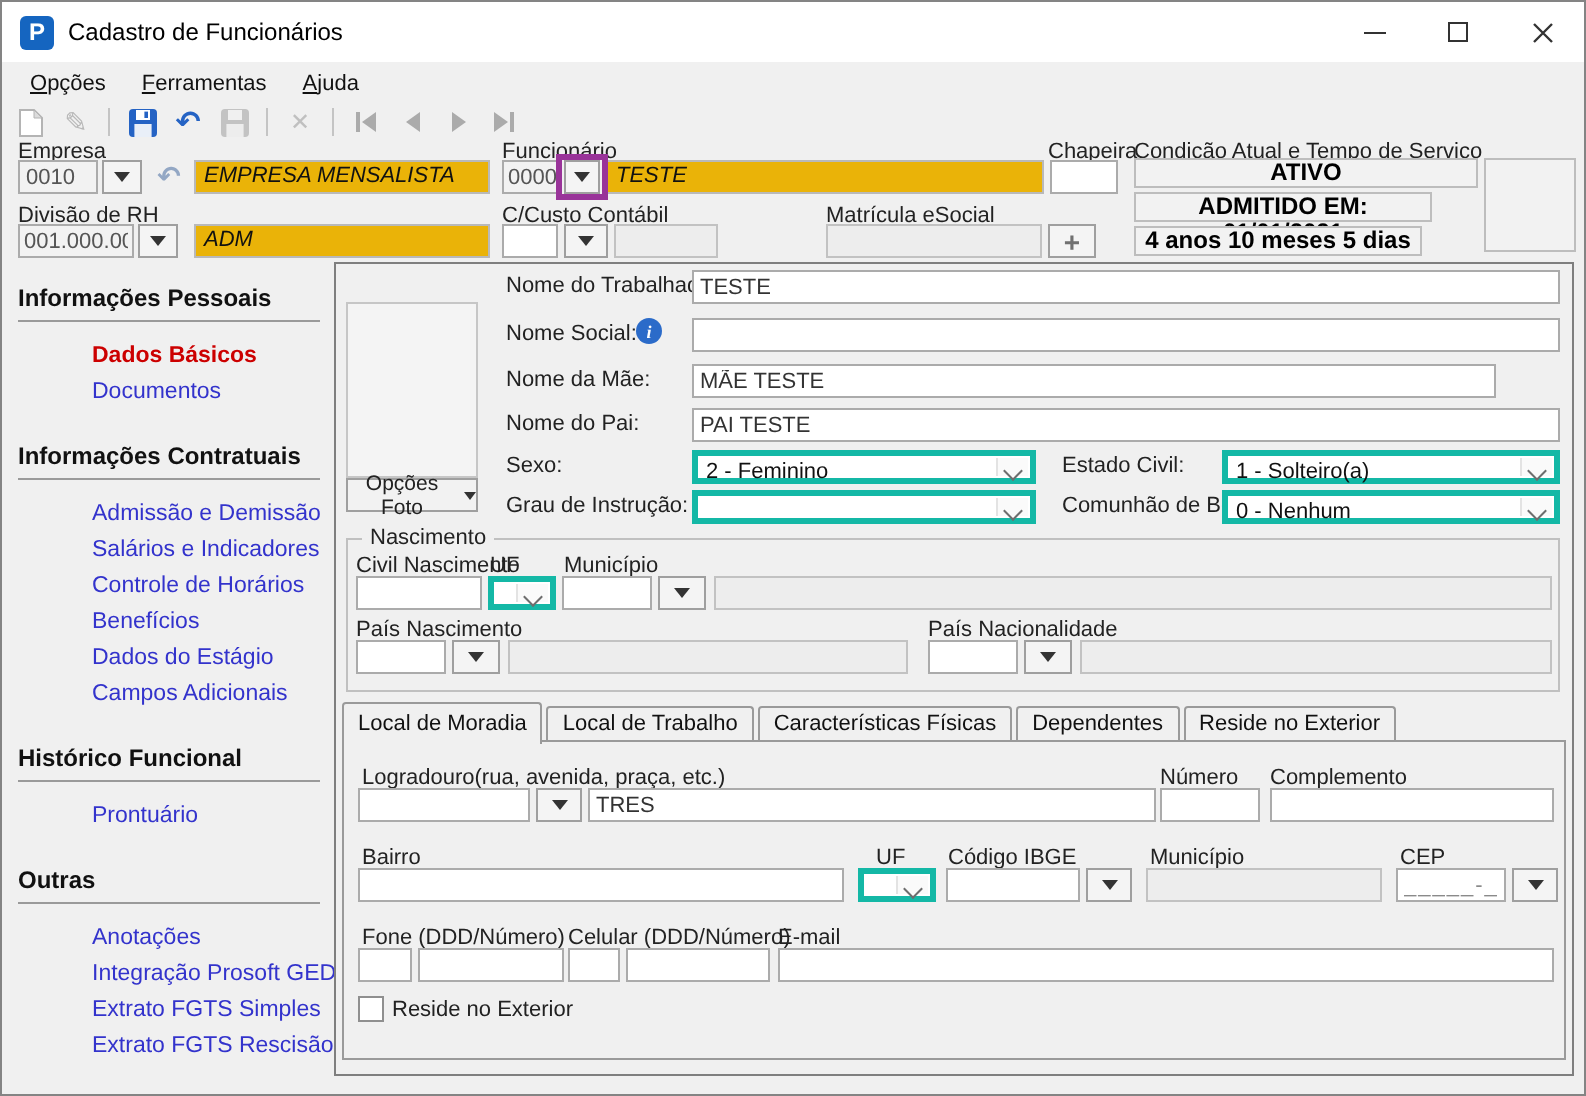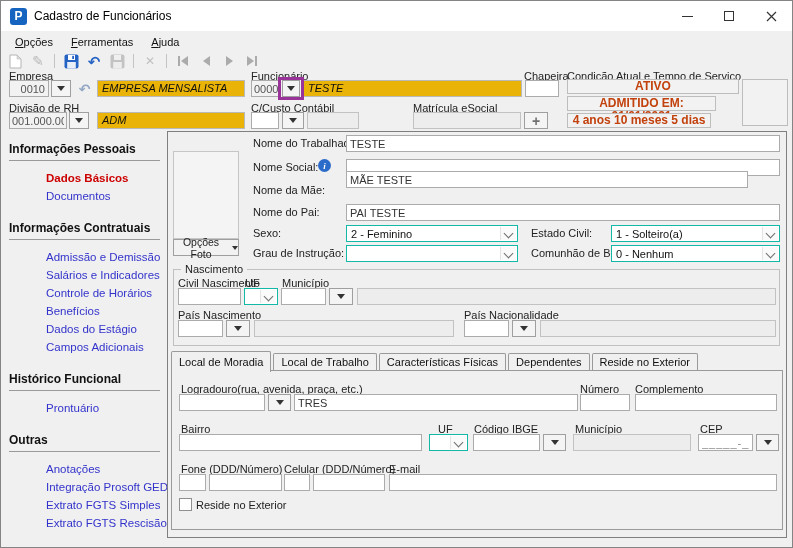--- a/index.html
+++ b/index.html
@@ -35,36 +35,36 @@
   .headerform { position:absolute; top:68px; left:0; right:0; height:62px; }
   .lbl { position:absolute; white-space:nowrap; color:#222; }
   .ipt { position:absolute; height:17px; border:1px solid #ABABAB; background:#fff; font:inherit; color:#333; padding:0 3px; }
   .ipt.gray { background:#F2F2F2; color:#555; }
   .vbox { position:absolute; height:17px; border:1px solid #B9B9B9; background:#eab308; padding:0 4px; line-height:14px; color:#111; overflow:hidden; white-space:nowrap;font-style:italic; }
   .gbox { position:absolute; height:17px; border:1px solid #C2C2C2; background:#EDEDED; }
   .ddbtn { position:absolute; width:20px; height:17px; background:#F4F4F4; border:1px solid #9F9F9F; display:flex; align-items:center; justify-content:center; cursor:pointer; }
   .ddbtn::after { content:""; width:0; height:0; border-left:4px solid transparent; border-right:4px solid transparent; border-top:5px solid #333; }
   .smallbtn { position:absolute; height:17px; background:#F4F4F4; border:1px solid #9F9F9F; display:flex; align-items:center; justify-content:center; color:#707070; font-weight:bold; cursor:pointer; }
   .mini-undo { position:absolute; width:21px; height:17px; display:flex; align-items:center; justify-content:center; color:#93A7C4; font-size:14px; font-weight:bold; cursor:pointer; }
-  .condbox { position:absolute; height:15px; border:1px solid #BDBDBD; background:#F2F2F2; color:#c2410c; font-weight:bold; font-size:12px; text-align:center; line-height:13px; }
+  .condbox { position:absolute; height:15px; border:1px solid #BDBDBD; background:#F2F2F2; color:#000000; font-weight:bold; font-size:12px; text-align:center; line-height:13px; }
   .emptybox { position:absolute; border:1px solid #BDBDBD; background:#F2F2F2; }
   .hl-purple { position:absolute; border:3px solid #993399; pointer-events:none; z-index:9; }
 
   
   .side { position:absolute; left:0; top:130px; width:166px; height:418px; }
   .sec-title { margin:15px 7px 9px 8px; padding-bottom:4px; font-weight:bold; font-size:12px; color:#111; border-bottom:1px solid #9A9A9A; }
   .side-item { padding:2px 0 3px 45px; color:#3333CC; font-size:11.5px; line-height:13px; cursor:pointer; white-space:nowrap; }
   .side-item.active { color:#CC0000; font-weight:bold; }
 
   
   .panel { position:absolute; left:166px; top:130px; width:620px; height:407px; border:1px solid #7F7F7F; background:#F0F0F0; }
   .photo { position:absolute; left:5px; top:19px; width:66px; height:88px; border:1px solid #C6C6C6; background:#F4F4F4; }
   .fotobtn { position:absolute; left:5px; top:107px; width:66px; height:17px; background:#F2F2F2; border:1px solid #9F9F9F; font:inherit; font-size:10.5px; color:#222; display:flex; align-items:center; justify-content:center; gap:4px; cursor:pointer; }
   .fotobtn::after { content:""; width:0; height:0; border-left:3.5px solid transparent; border-right:3.5px solid transparent; border-top:4px solid #333; }
-  .combo { position:absolute; height:17px; border:1px solid #14b8a6; background:#fff; }
+  .combo { position:absolute; height:17px; border:3px solid #14b8a6; background:#fff; }
   .combo .cval { position:absolute; left:4px; top:2px; right:18px; white-space:nowrap; overflow:hidden; color:#111; }
   .combo .chev { position:absolute; top:1px; right:1px; bottom:1px; width:16px; background:#FAFAFA; border-left:1px solid #E3E3E3; cursor:pointer; }
   .combo .chev::after { content:""; display:block; width:6px; height:6px; margin:3px auto 0; border-right:1.6px solid #6E6E6E; border-bottom:1.6px solid #6E6E6E; transform:rotate(45deg); }
   .infoico { position:absolute; width:13px; height:13px; border-radius:50%; background:#2B6BC9; color:#fff; font-size:9px; font-weight:bold; font-family:"Liberation Serif",serif; font-style:italic; display:flex; align-items:center; justify-content:center; cursor:pointer; }
   .groupbox { position:absolute; border:1px solid #C0C0C0; background:#F0F0F0; }
   .grouplegend { position:absolute; top:-7px; left:7px; background:#F0F0F0; padding:0 4px; color:#222; }
 
   
   .tabs { position:absolute; left:3px; top:220px; height:19px; display:flex; align-items:flex-end; }
   .tab { border:1px solid #9A9A9A; border-bottom:none; background:#F0F0F0; padding:2px 7px 3px; margin-right:2px; border-radius:2px 2px 0 0; color:#111; cursor:pointer; white-space:nowrap; }
@@ -145,21 +145,21 @@
         <span class="tri-r"></span>
       </span>
     <span class="tbico navwrap">
         <span class="tri-r"></span>
         <span class="navbar"></span>
       </span>
   </div>
 
   <div class="headerform">
     <span class="lbl" style="left:8px; top:1px;">Empresa</span>
-    <input class="ipt gray" style="left: 8px; top: 11px; width: 40px; text-align: right;" value="0010">
+    <input class="ipt gray" style="left: 8px; top: 11px; width: 40px; text-align: left;" value="0010">
     <span class="ddbtn" style="left:50px; top:11px;"></span>
     <span class="mini-undo" style="left:73px; top:11px;">↶</span>
     <div class="vbox" style="left:96px; top:11px; width:148px;">EMPRESA MENSALISTA</div>
 
     <span class="lbl" style="left:250px; top:1px;">Funcionário</span>
     <input class="ipt gray" style="left: 250px; top: 11px; width: 30px; padding: 0px 2px;" value="00001">
     <span class="ddbtn" style="left:281px; top:11px; width:18px;"></span>
     <div class="hl-purple" style="left:277px; top:8px; width:26px; height:23px;"></div>
     <div class="vbox" style="left:302px; top:11px; width:219px;">TESTE</div>
 
@@ -218,21 +218,21 @@
       </button>
 
     <span class="lbl" style="left:85px; top:5px;">Nome do Trabalhador:</span>
     <input class="ipt" style="left: 178px; top: 3px; width: 434px;" value="TESTE">
 
     <span class="lbl" style="left:85px; top:29px;">Nome Social:</span>
     <span class="infoico" style="left:150px; top:27px;">i</span>
     <input class="ipt" style="left: 178px; top: 27px; width: 434px;" value="">
 
     <span class="lbl" style="left:85px; top:52px;">Nome da Mãe:</span>
-    <input class="ipt" style="left: 178px; top: 39px; width: 402px;" value="MÃE TESTE">
+    <input class="ipt" style="left: 178px; top: 50px; width: 402px;" value="MÃE TESTE">
 
     <span class="lbl" style="left:85px; top:74px;">Nome do Pai:</span>
     <input class="ipt" style="left: 178px; top: 72px; width: 434px;" value="PAI TESTE">
 
     <span class="lbl" style="left:85px; top:95px;">Sexo:</span>
     <div class="combo" style="left:178px; top:93px; width:172px;">
       <span class="cval">2 - Feminino</span>
       <span class="chev"></span>
     </div>
     <span class="lbl" style="left:363px; top:95px;">Estado Civil:</span>

